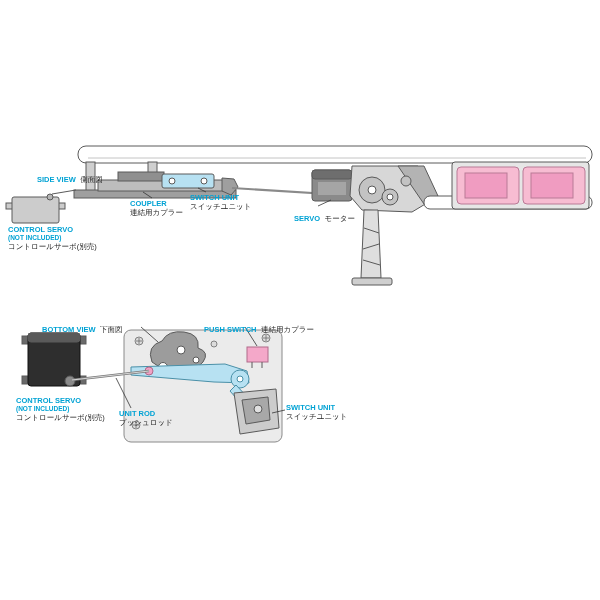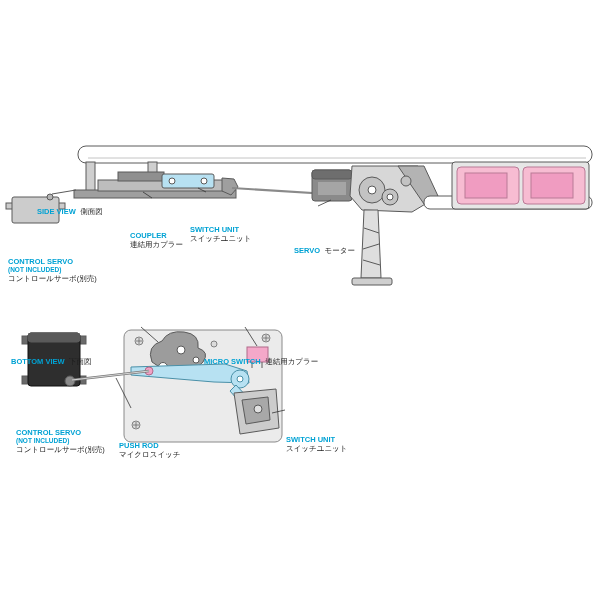--- a/index.html
+++ b/index.html
@@ -1,20 +1,20 @@
 <!DOCTYPE html>
 <html><head>
 <meta charset="utf-8">
 <style>
   * { margin:0; padding:0; box-sizing:border-box; }
   html,body { width:600px; height:600px; background:#ffffff; overflow:hidden;
               font-family:"Liberation Sans", sans-serif; }
   .canvas { position:relative; width:600px; height:600px; background:#fff; }
   svg.art { position:absolute; left:0; top:0; }
-  .label { position:absolute; line-height:1.2; white-space:nowrap; z-index:5;margin-top:32px; }
+  .label { position:absolute; line-height:1.2; white-space:nowrap; z-index:5; }
   .en  { color:#00a2d4; font-weight:bold; font-size:7.5px; }
   .en.small { font-size:6.5px; }
   .jp  { color:#1c1c1c; font-size:7.5px; font-weight:normal; }
   .line { display:block; }
 </style>
 </head>
 <body>
 
 <div class="canvas">
 
@@ -179,40 +179,40 @@
   <div class="label" style="left:190px; top:193px">
     <span class="line en">SWITCH UNIT</span>
     <span class="line jp">スイッチユニット</span>
   </div>
 
   <div class="label" style="left:294px; top:206px">
     <span class="en">SERVO</span>
     <span class="jp">モーター</span>
   </div>
 
-  <div class="label" style="left:11px; top:317px">
+  <div class="label" style="left:42px; top:317px">
     <span class="en">BOTTOM VIEW</span>
     <span class="jp">下面図</span>
   </div>
 
 
   <div class="label" style="left:204px; top:317px">
-    <span class="en">MICRO SWITCH</span>
+    <span class="en">PUSH SWITCH</span>
     <span class="jp">連結用カプラー</span>
   </div>
 
   <div class="label" style="left:16px; top:396px">
     <span class="line en">CONTROL SERVO</span>
     <span class="line en small">(NOT INCLUDED)</span>
     <span class="line jp">コントロールサーボ(別売)</span>
   </div>
 
   <div class="label" style="left:119px; top:409px">
-    <span class="line en">PUSH ROD</span>
-    <span class="line jp">マイクロスイッチ</span>
+    <span class="line en">UNIT ROD</span>
+    <span class="line jp">プッシュロッド</span>
   </div>
 
   <div class="label" style="left:286px; top:403px">
     <span class="line en">SWITCH UNIT</span>
     <span class="line jp">スイッチユニット</span>
   </div>
 
 </div>
 
 </body></html>

